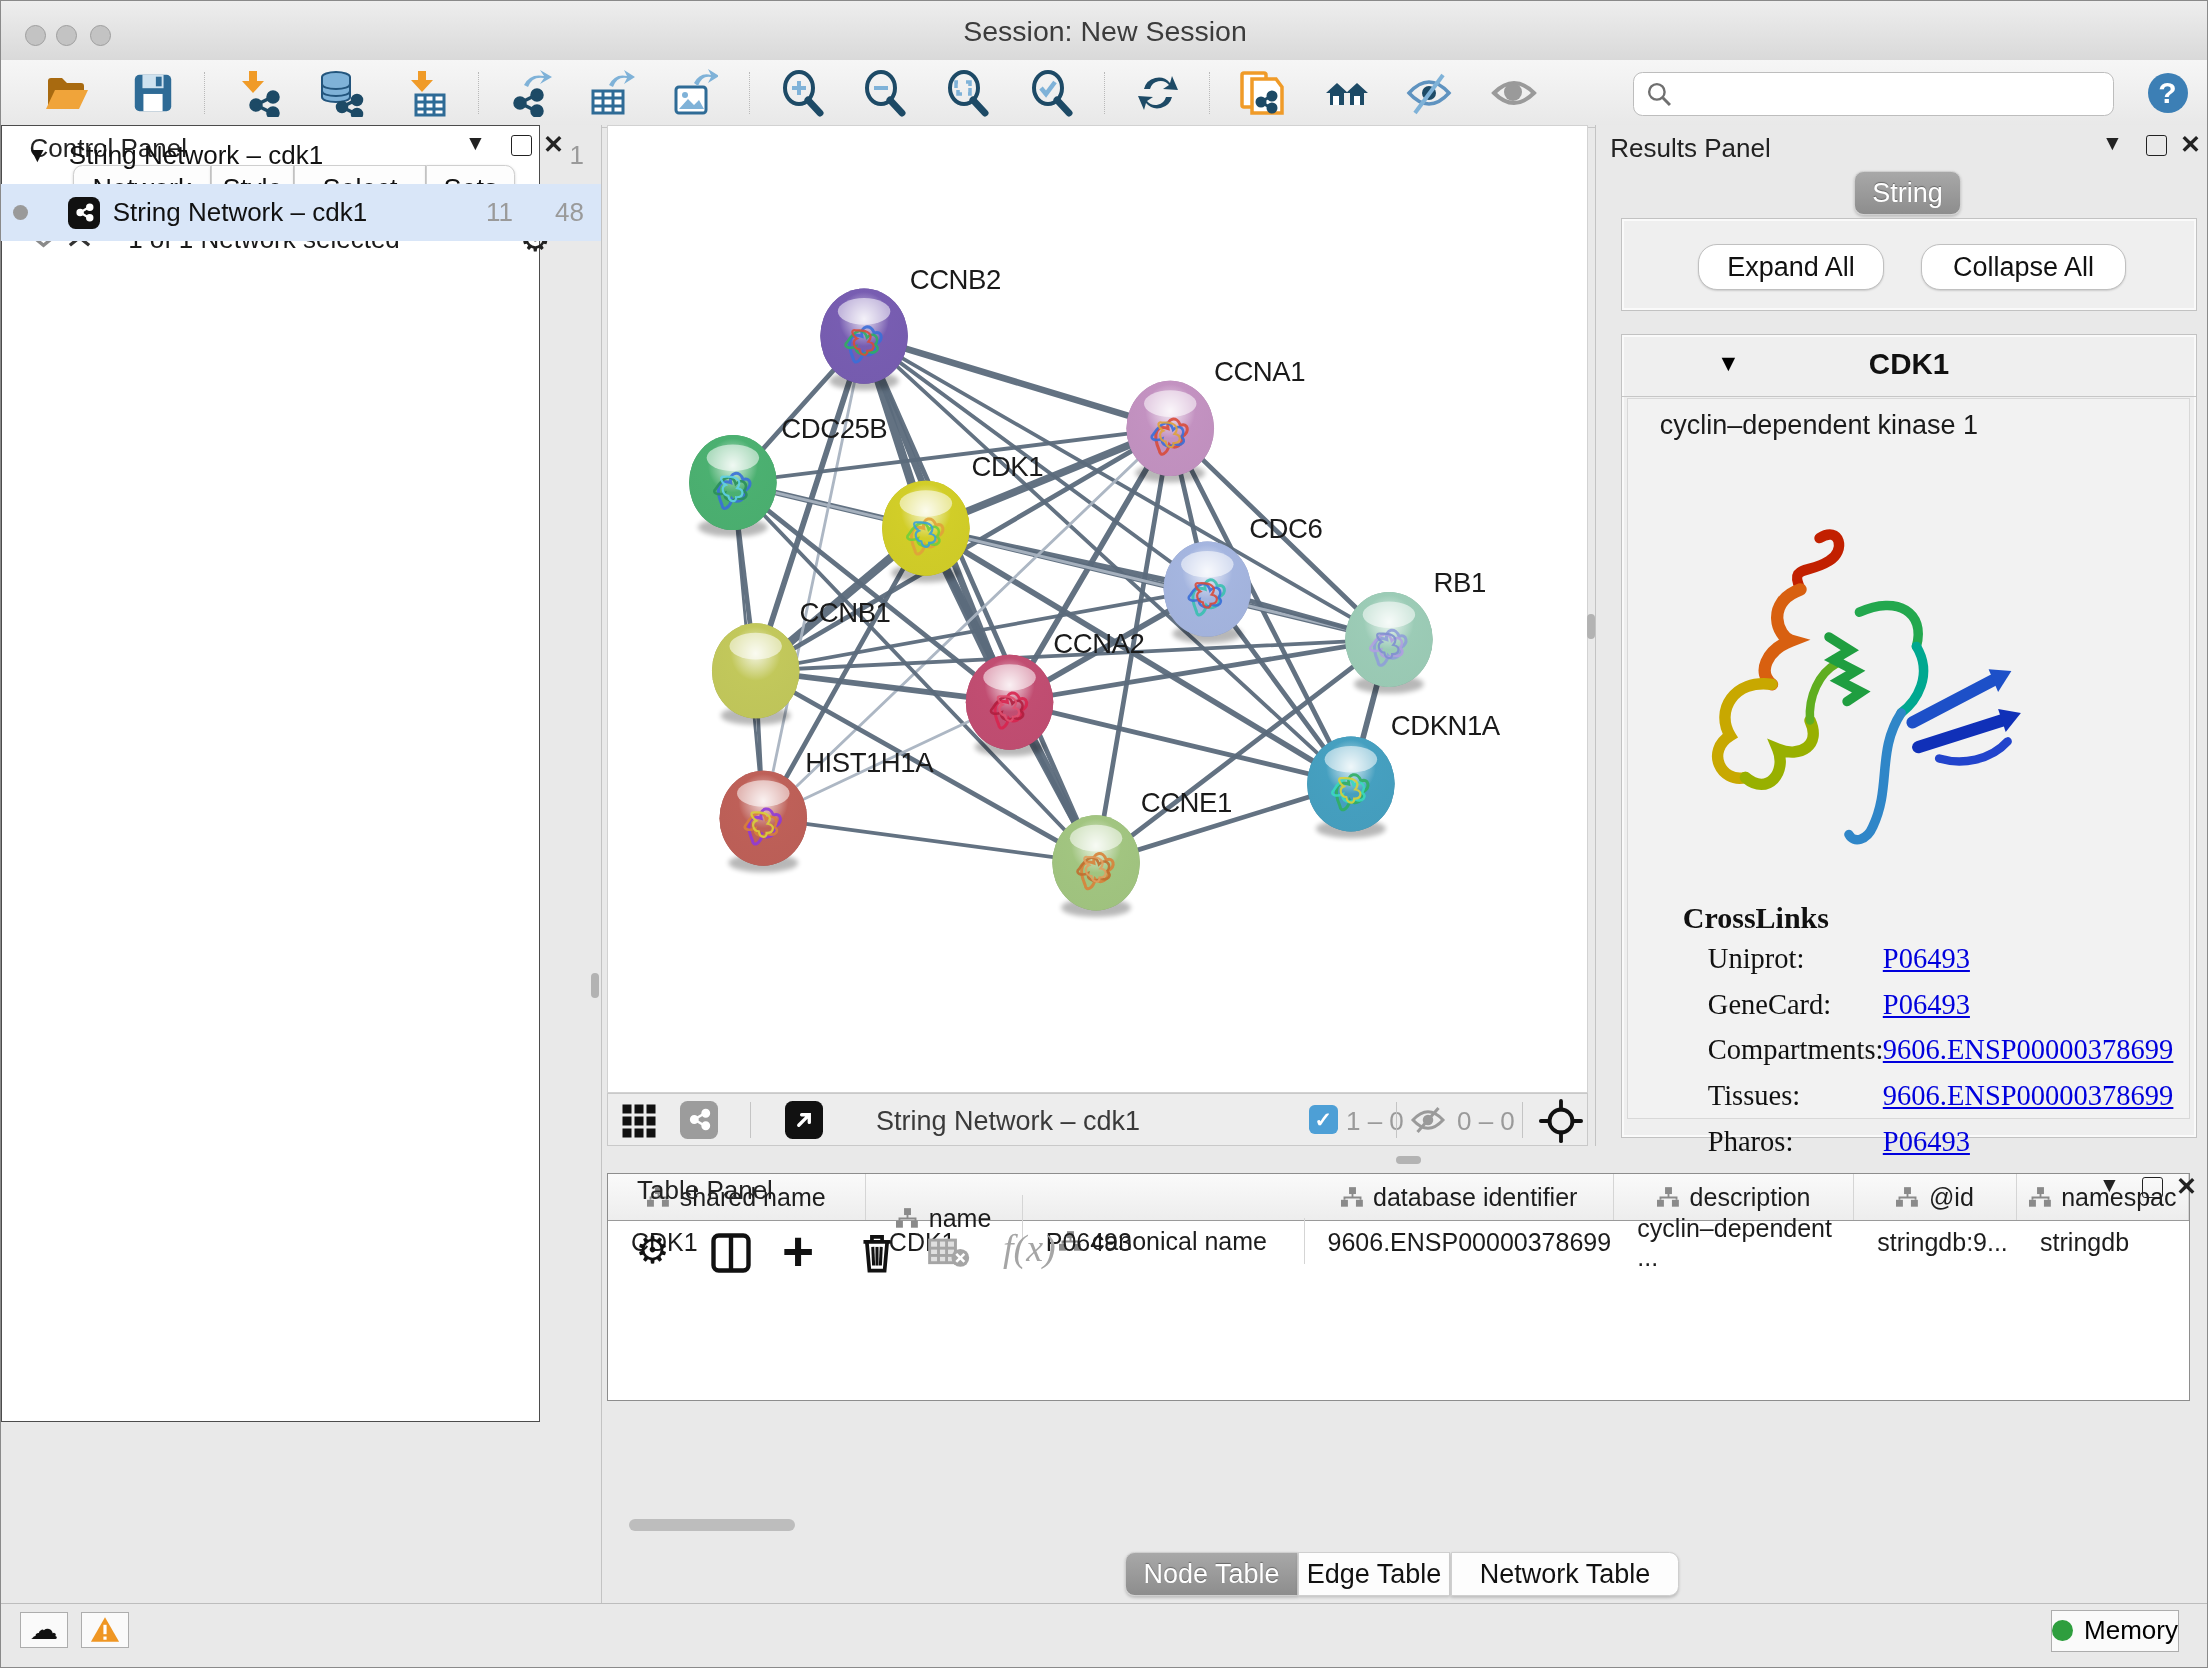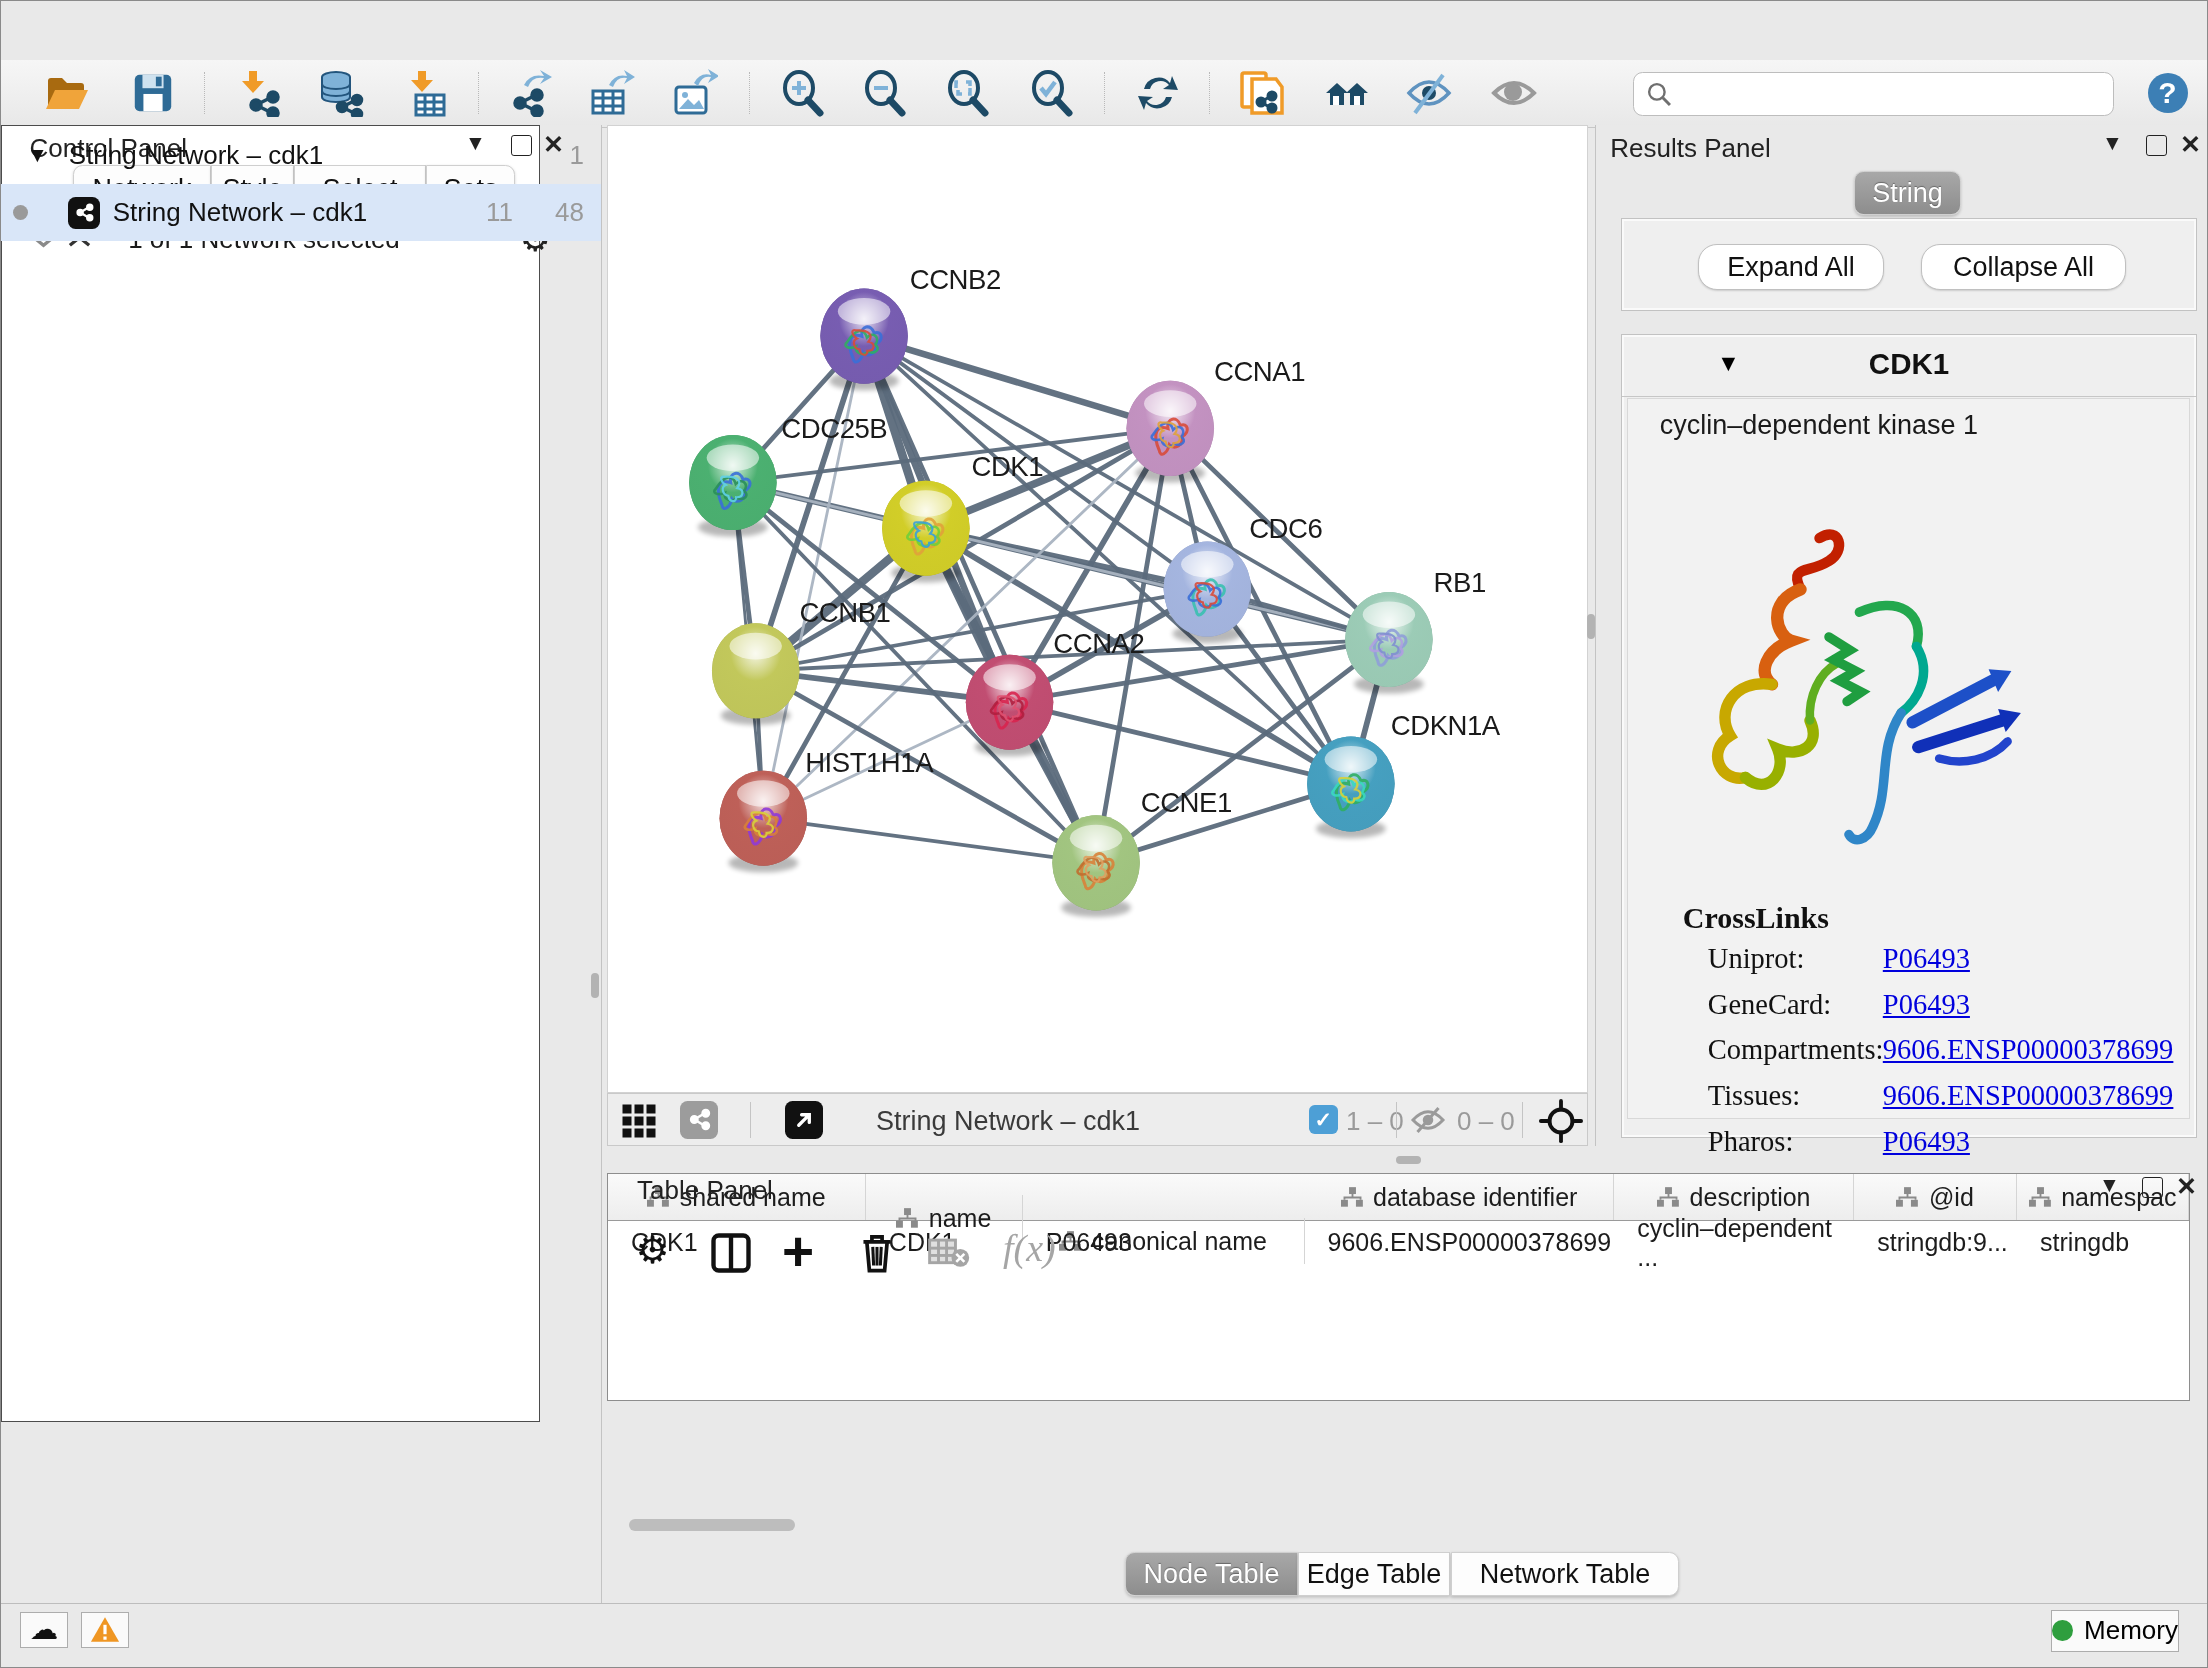--- a/index.html
+++ b/index.html
@@ -51,20 +51,26 @@
   #memory-btn{position:absolute;right:30px;top:5.7px;width:126px;height:40px;background:#fafafa;border:1.9px solid #adadad;display:flex;align-items:center;justify-content:space-between;gap:11.4px;font-size:26px;cursor:pointer;}
   .dot{width:21px;height:21px;border-radius:50%;}
   .handle{position:absolute;background:#b3b3b3;border-radius:5.7px;}
   .chev{stroke:#8a8a8a;stroke-width:3.5;fill:none;}
 </style>
 </head>
 <body>
 
 <div id="app">
 
+  <div id="titlebar" class="abs">
+    <div class="light abs" style="left:24px;"></div>
+    <div class="light abs" style="left:55px;"></div>
+    <div class="light abs" style="left:89px;"></div>
+    <div id="win-title" class="abs">Session: New Session</div>
+  </div>
 
   <div id="toolbar" class="abs">
     <div class="tbicon abs" style="left:40px;">
       <svg width="48" height="48" viewBox="0 0 48 48">
           <path d="M6 40V12q0-3 3-3h11l5 5h14q3 0 3 3v5" fill="#a86a10"></path>
           <path d="M4 40l9-19h33l-9 19z" fill="#f0a43a"></path>
         </svg>
     </div>
     <div class="tbicon abs" style="left:127px;">
       <svg width="46" height="46" viewBox="0 0 48 48">

